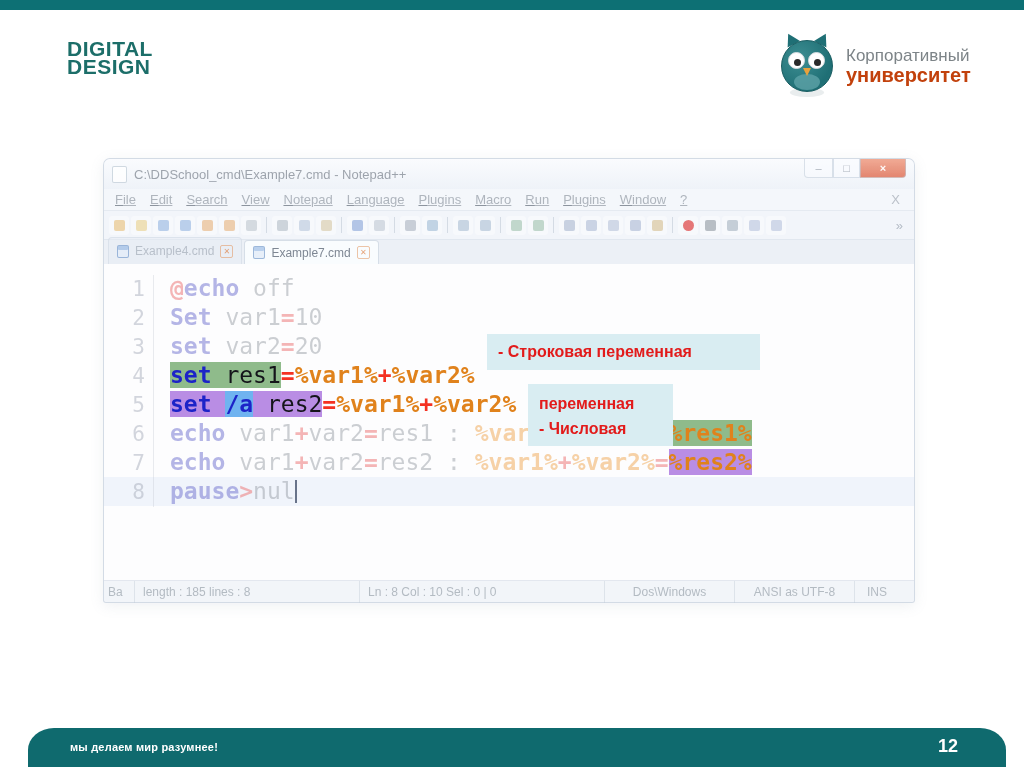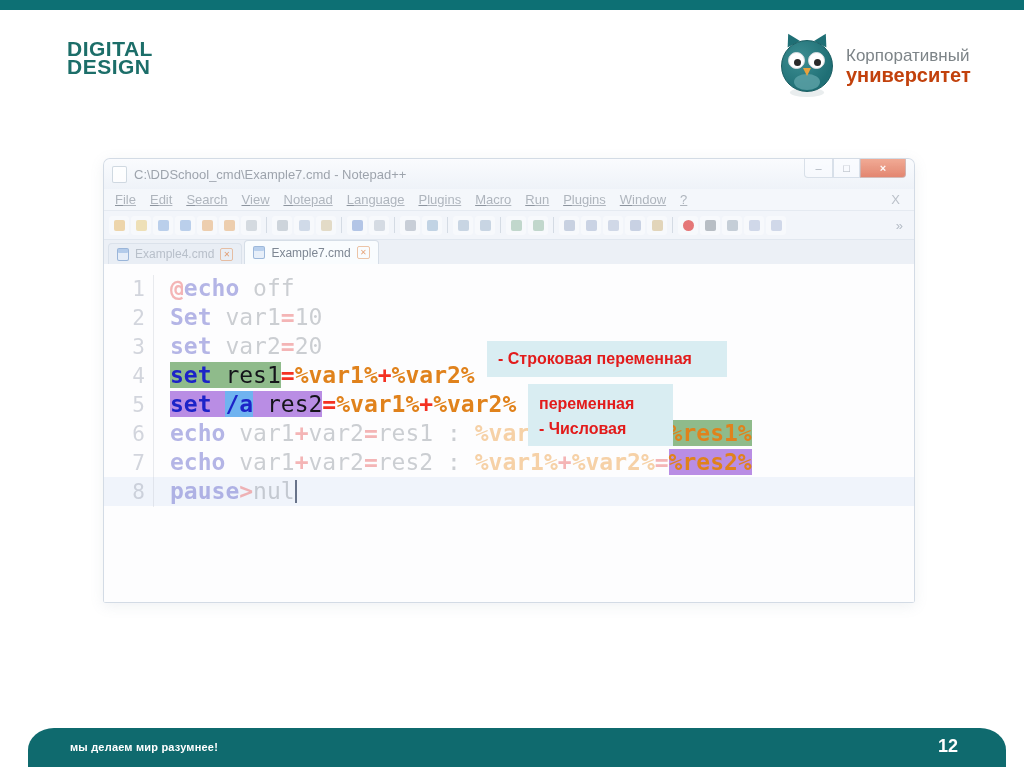--- a/index.html
+++ b/index.html
@@ -60,21 +60,21 @@
     background:rgba(240,244,249,.5); border-top:1px solid rgba(210,218,228,.4); }
   .tb-btn { width:20px; height:19px; border-radius:3px; background:rgba(255,255,255,.4);
     display:flex; align-items:center; justify-content:center; }
   .tb-glyph { width:11px; height:11px; border-radius:2px; opacity:.45; display:block; }
   .tb-glyph.rd { border-radius:50%; opacity:.8; }
   .tb-sep { width:1px; height:16px; background:rgba(175,188,202,.45); margin:0 3px; }
   .tb-more { margin-left:auto; color:rgba(130,140,155,.55); font-size:13px; padding-right:6px; }
 
   .tabbar { height:25px; display:flex; align-items:flex-end; padding:0 4px;
     background:rgba(228,235,242,.55); border-top:1px solid rgba(212,220,230,.45); }
-  .tab { display:flex; align-items:center; gap:6px; height:21px; padding:0 8px; margin-right:2px;
+  .tab { display:flex; align-items:center; gap:6px; height:27px; padding:0 8px; margin-right:2px;
     font-size:12px; border:1px solid rgba(205,214,226,.5); border-bottom:none; border-radius:4px 4px 0 0;
     background:rgba(230,236,243,.5); color:rgba(135,145,160,.5); }
   .tab.active { height:24px; background:rgba(252,254,255,.85); color:rgba(95,105,120,.8);
     border-color:rgba(190,202,216,.6); }
   .tab-file-icon { width:12px; height:13px; border-radius:2px; background:rgba(150,185,228,.65);
     box-shadow:inset 0 -7px 0 rgba(255,255,255,.65); border:1px solid rgba(130,160,200,.5); }
   .tab-close { width:13px; height:13px; border:1px solid rgba(225,150,95,.55); border-radius:2px;
     color:rgba(222,125,62,.7); font-size:8px; line-height:11px; text-align:center; }
 
   .editor { flex:1; background:rgba(255,255,255,.78); padding-top:10px; overflow:hidden; position:relative; }
@@ -101,21 +101,21 @@
     color:rgba(128,138,150,.55); background:rgba(240,244,249,.6);
     border-top:1px solid rgba(208,216,226,.45); border-radius:0 0 3px 3px; }
   .sb { padding:0 8px; overflow:hidden; white-space:nowrap; border-left:1px solid rgba(196,206,216,.45); }
   .sb:first-child { border-left:none; width:30px; padding:0 4px; }
   .sb.s2 { width:225px; } .sb.s3 { width:245px; } .sb.s4 { width:130px; text-align:center; }
   .sb.s5 { width:120px; text-align:center; } .sb.s6 { flex:1; padding-left:12px; }
 
   
   .callout { position:absolute; z-index:5; background:#d9edf2; color:#e21b1b; font-weight:bold;
     font-size:16px; }
-  .callout.c1 { left:487px; top:341px; width:240px; height:36px; line-height:36px; padding-left:11px; }
+  .callout.c1 { left:487px; top:334px; width:273px; height:36px; line-height:36px; padding-left:11px; }
   .callout.c2 { left:528px; top:384px; width:145px; height:62px; padding:7px 0 0 11px; line-height:25px; }
 </style>
 </head>
 <body>
 
 <div class="top-strip"></div>
 
 <div class="dd-logo">
   <div>DIGITAL</div>
   <div>DESIGN</div>
@@ -281,20 +281,28 @@
         <div class="code-line"><span class="num">2</span><span class="kf">Set</span><span class="pf"> var1</span><span class="rf">=</span><span class="pf">10</span></div>
         <div class="code-line"><span class="num">3</span><span class="kf">set</span><span class="pf"> var2</span><span class="rf">=</span><span class="pf">20</span></div>
         <div class="code-line"><span class="num">4</span><span class="k hg">set</span><span class="p hg"> </span><span class="p hg">res1</span><span class="r">=</span><span class="o">%var1%</span><span class="r">+</span><span class="o">%var2%</span></div>
         <div class="code-line"><span class="num">5</span><span class="k hp">set</span><span class="p hp"> </span><span class="k hb">/a</span><span class="p hp"> </span><span class="p hp">res2</span><span class="r">=</span><span class="o">%var1%</span><span class="r">+</span><span class="o">%var2%</span></div>
         <div class="code-line"><span class="num">6</span><span class="kf">echo</span><span class="pf"> var1</span><span class="rf">+</span><span class="pf">var2</span><span class="rf">=</span><span class="pf">res1</span><span class="pf"> : </span><span class="of">%var1%</span><span class="rf">+</span><span class="of">%var2%</span><span class="rf">=</span><span class="o hg">%res1%</span></div>
         <div class="code-line"><span class="num">7</span><span class="kf">echo</span><span class="pf"> var1</span><span class="rf">+</span><span class="pf">var2</span><span class="rf">=</span><span class="pf">res2</span><span class="pf"> : </span><span class="of">%var1%</span><span class="rf">+</span><span class="of">%var2%</span><span class="rf">=</span><span class="o hp">%res2%</span></div>
         <div class="code-line current"><span class="num">8</span><span class="kf">pause</span><span class="rf">&gt;</span><span class="pf">nul</span><span class="cur"></span></div>
       </div>
   </div>
 
+  <div class="statusbar">
+    <span class="sb s1">Ba</span>
+    <span class="sb s2">length : 185    lines : 8</span>
+    <span class="sb s3">Ln : 8    Col : 10    Sel : 0 | 0</span>
+    <span class="sb s4">Dos\Windows</span>
+    <span class="sb s5">ANSI as UTF-8</span>
+    <span class="sb s6">INS</span>
+  </div>
 </div>
 
 <div class="callout c1">- Строковая переменная</div>
 <div class="callout c2">
   <div>переменная</div>
   <div>- Числовая</div>
 </div>
 
 <div class="bottom-bar">
   <span class="tagline">мы делаем мир разумнее!</span>

